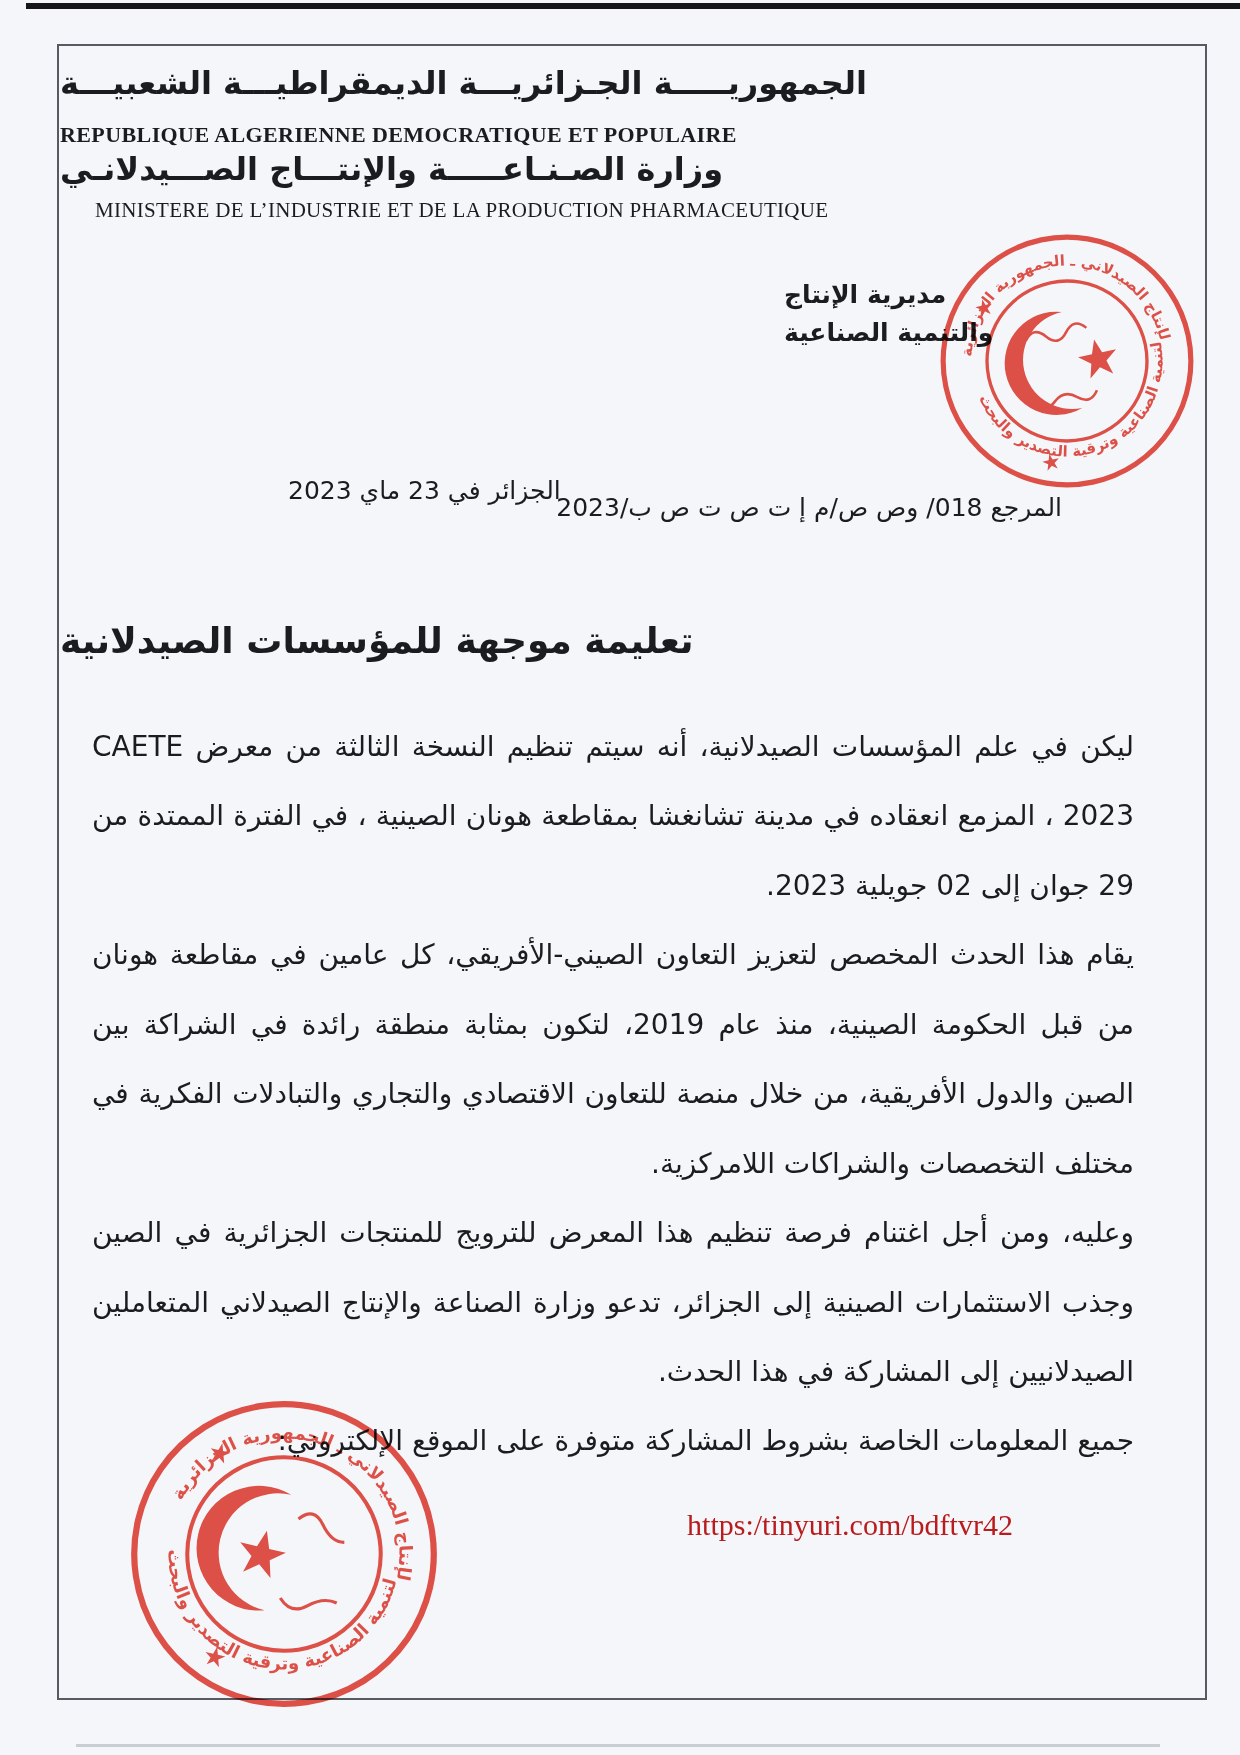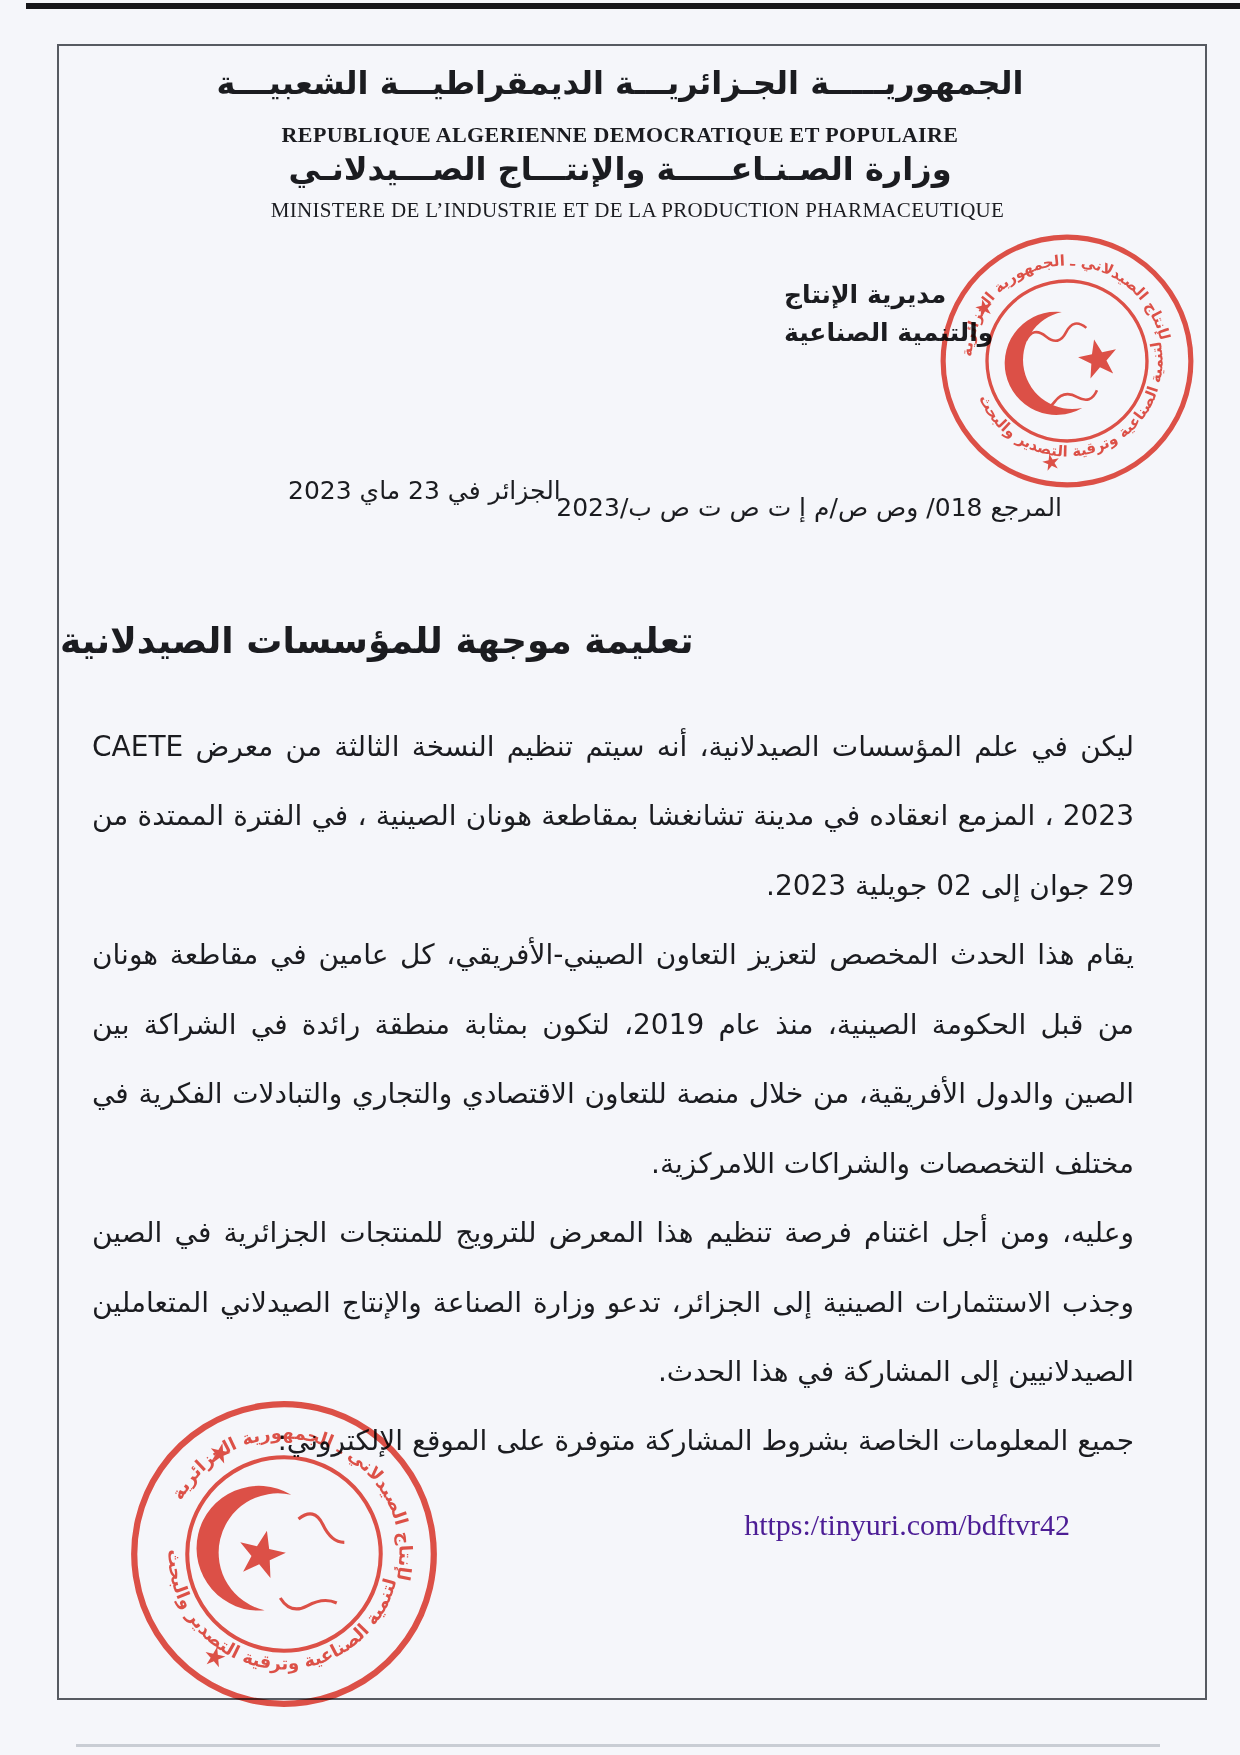--- a/index.html
+++ b/index.html
@@ -5,21 +5,21 @@
   html,body { margin:0; padding:0; background:#dfe2e8; }
   .page {
     position:relative; width:1240px; height:1755px;
     background:#f5f6fa; overflow:hidden;
     font-family:"DejaVu Sans", sans-serif; color:#1b1c20;
   }
   .scan-bar-top { position:absolute; left:26px; top:3px; width:1214px; height:6px; background:#16161a; }
   .scan-bar-bottom { position:absolute; left:76px; top:1744px; width:1084px; height:3px; background:#c9cdd4; }
   .frame { position:absolute; left:57px; top:44px; width:1146px; height:1652px; border:2px solid #565a61; }
 
-  .center-line { position:absolute; left:60px; right:60px; text-align:center; }
+  .center-line { position:absolute; left:60px; right:60px; text-align:left; }
   .ar-head-1 { top:64px;  font-size:32px; font-weight:bold; }
   .fr-head-1 { top:122px; font-size:22px; font-weight:bold; font-family:"Liberation Serif", serif; letter-spacing:0.4px; }
   .ar-head-2 { top:150px; font-size:32px; font-weight:bold; }
   .fr-head-2 { top:198px; font-size:21px; font-weight:normal; font-family:"Liberation Serif", serif; letter-spacing:0.3px;margin-left:35px; }
 
   .direction-fr {
     position:absolute; left:103px; top:283px; width:390px;
     font-family:"Liberation Serif", serif; font-weight:bold; font-size:22px; line-height:1.42;
   }
   .direction-ar {
@@ -41,22 +41,22 @@
   }
 
   .body-text {
     position:absolute; left:92px; right:106px; top:712px;
     direction:rtl; text-align:justify; font-size:28px; line-height:2.48;
   }
   .body-text p { margin:0; text-align-last:right; }
 
   .url-line {
     position:absolute; left:630px; width:440px; top:1508px;
-    direction:ltr; text-align:right; font-size:30px;
-    font-family:"Liberation Serif", serif; color:#4c1d95;
+    direction:ltr; text-align:center; font-size:30px;
+    font-family:"Liberation Serif", serif; color:#b91c1c;
   }
 </style>
 </head>
 <body>
 
 <div class="page">
 
   <div class="scan-bar-top"></div>
   <div class="frame"></div>
 

